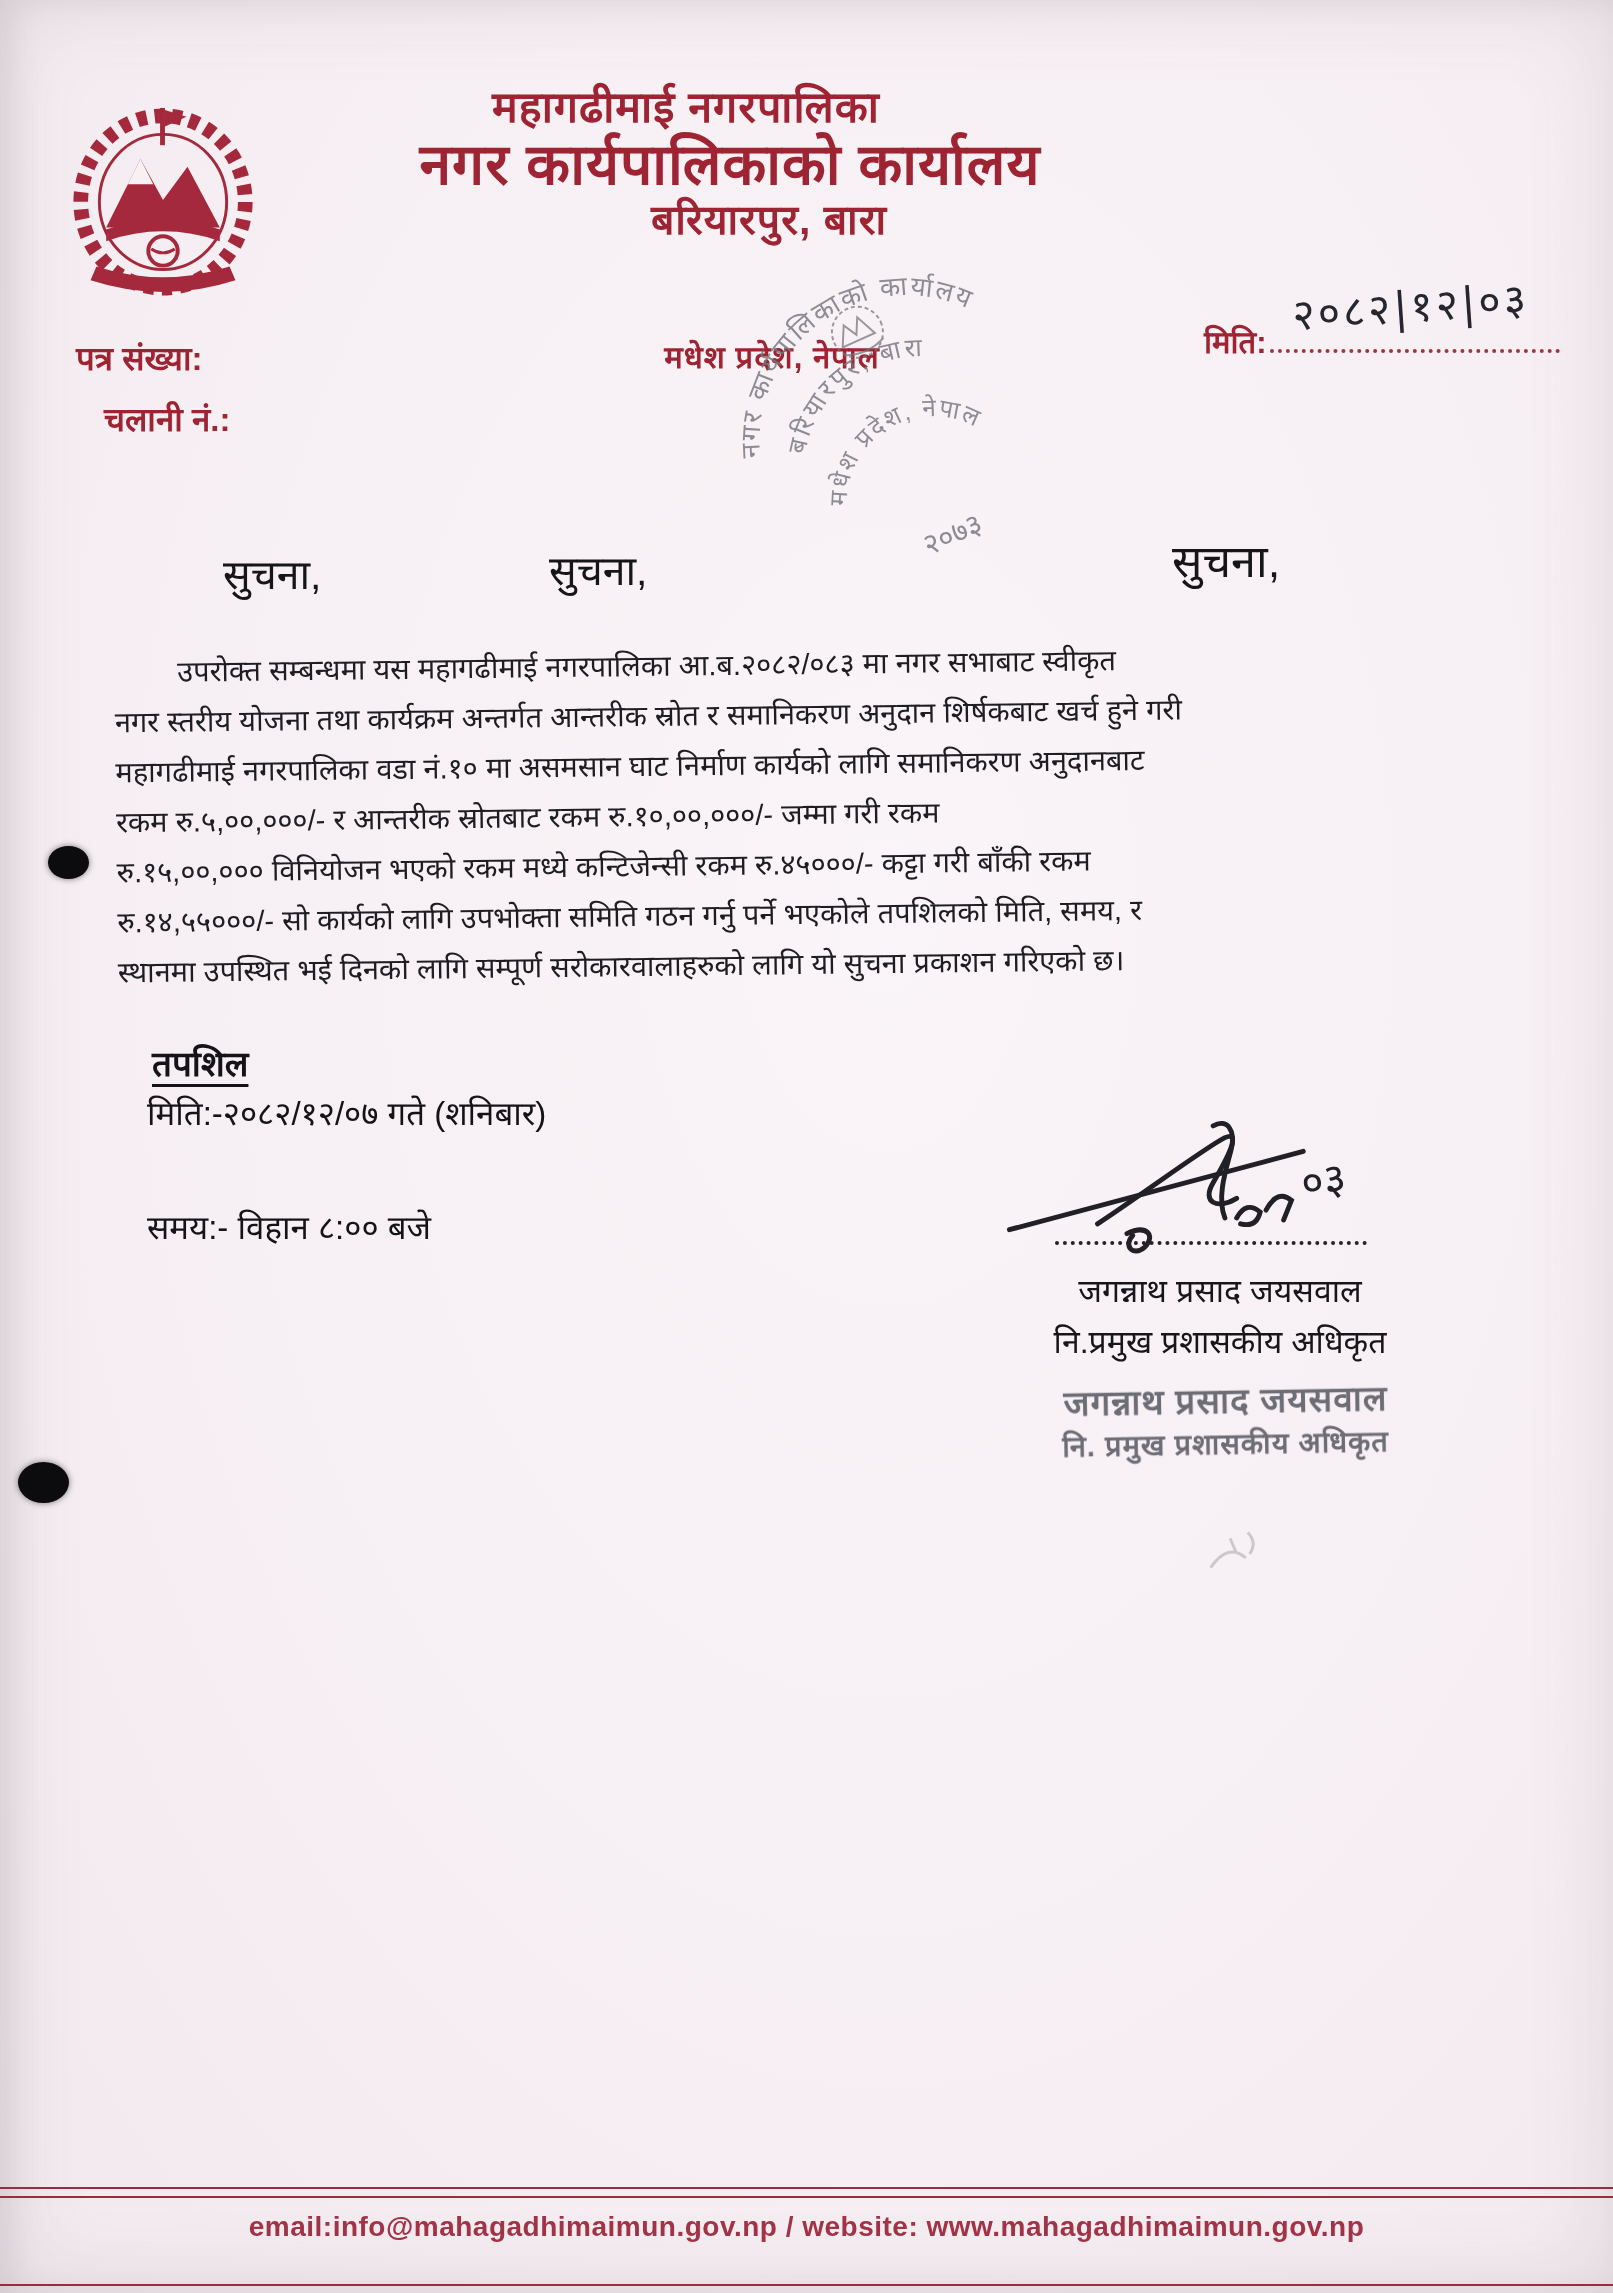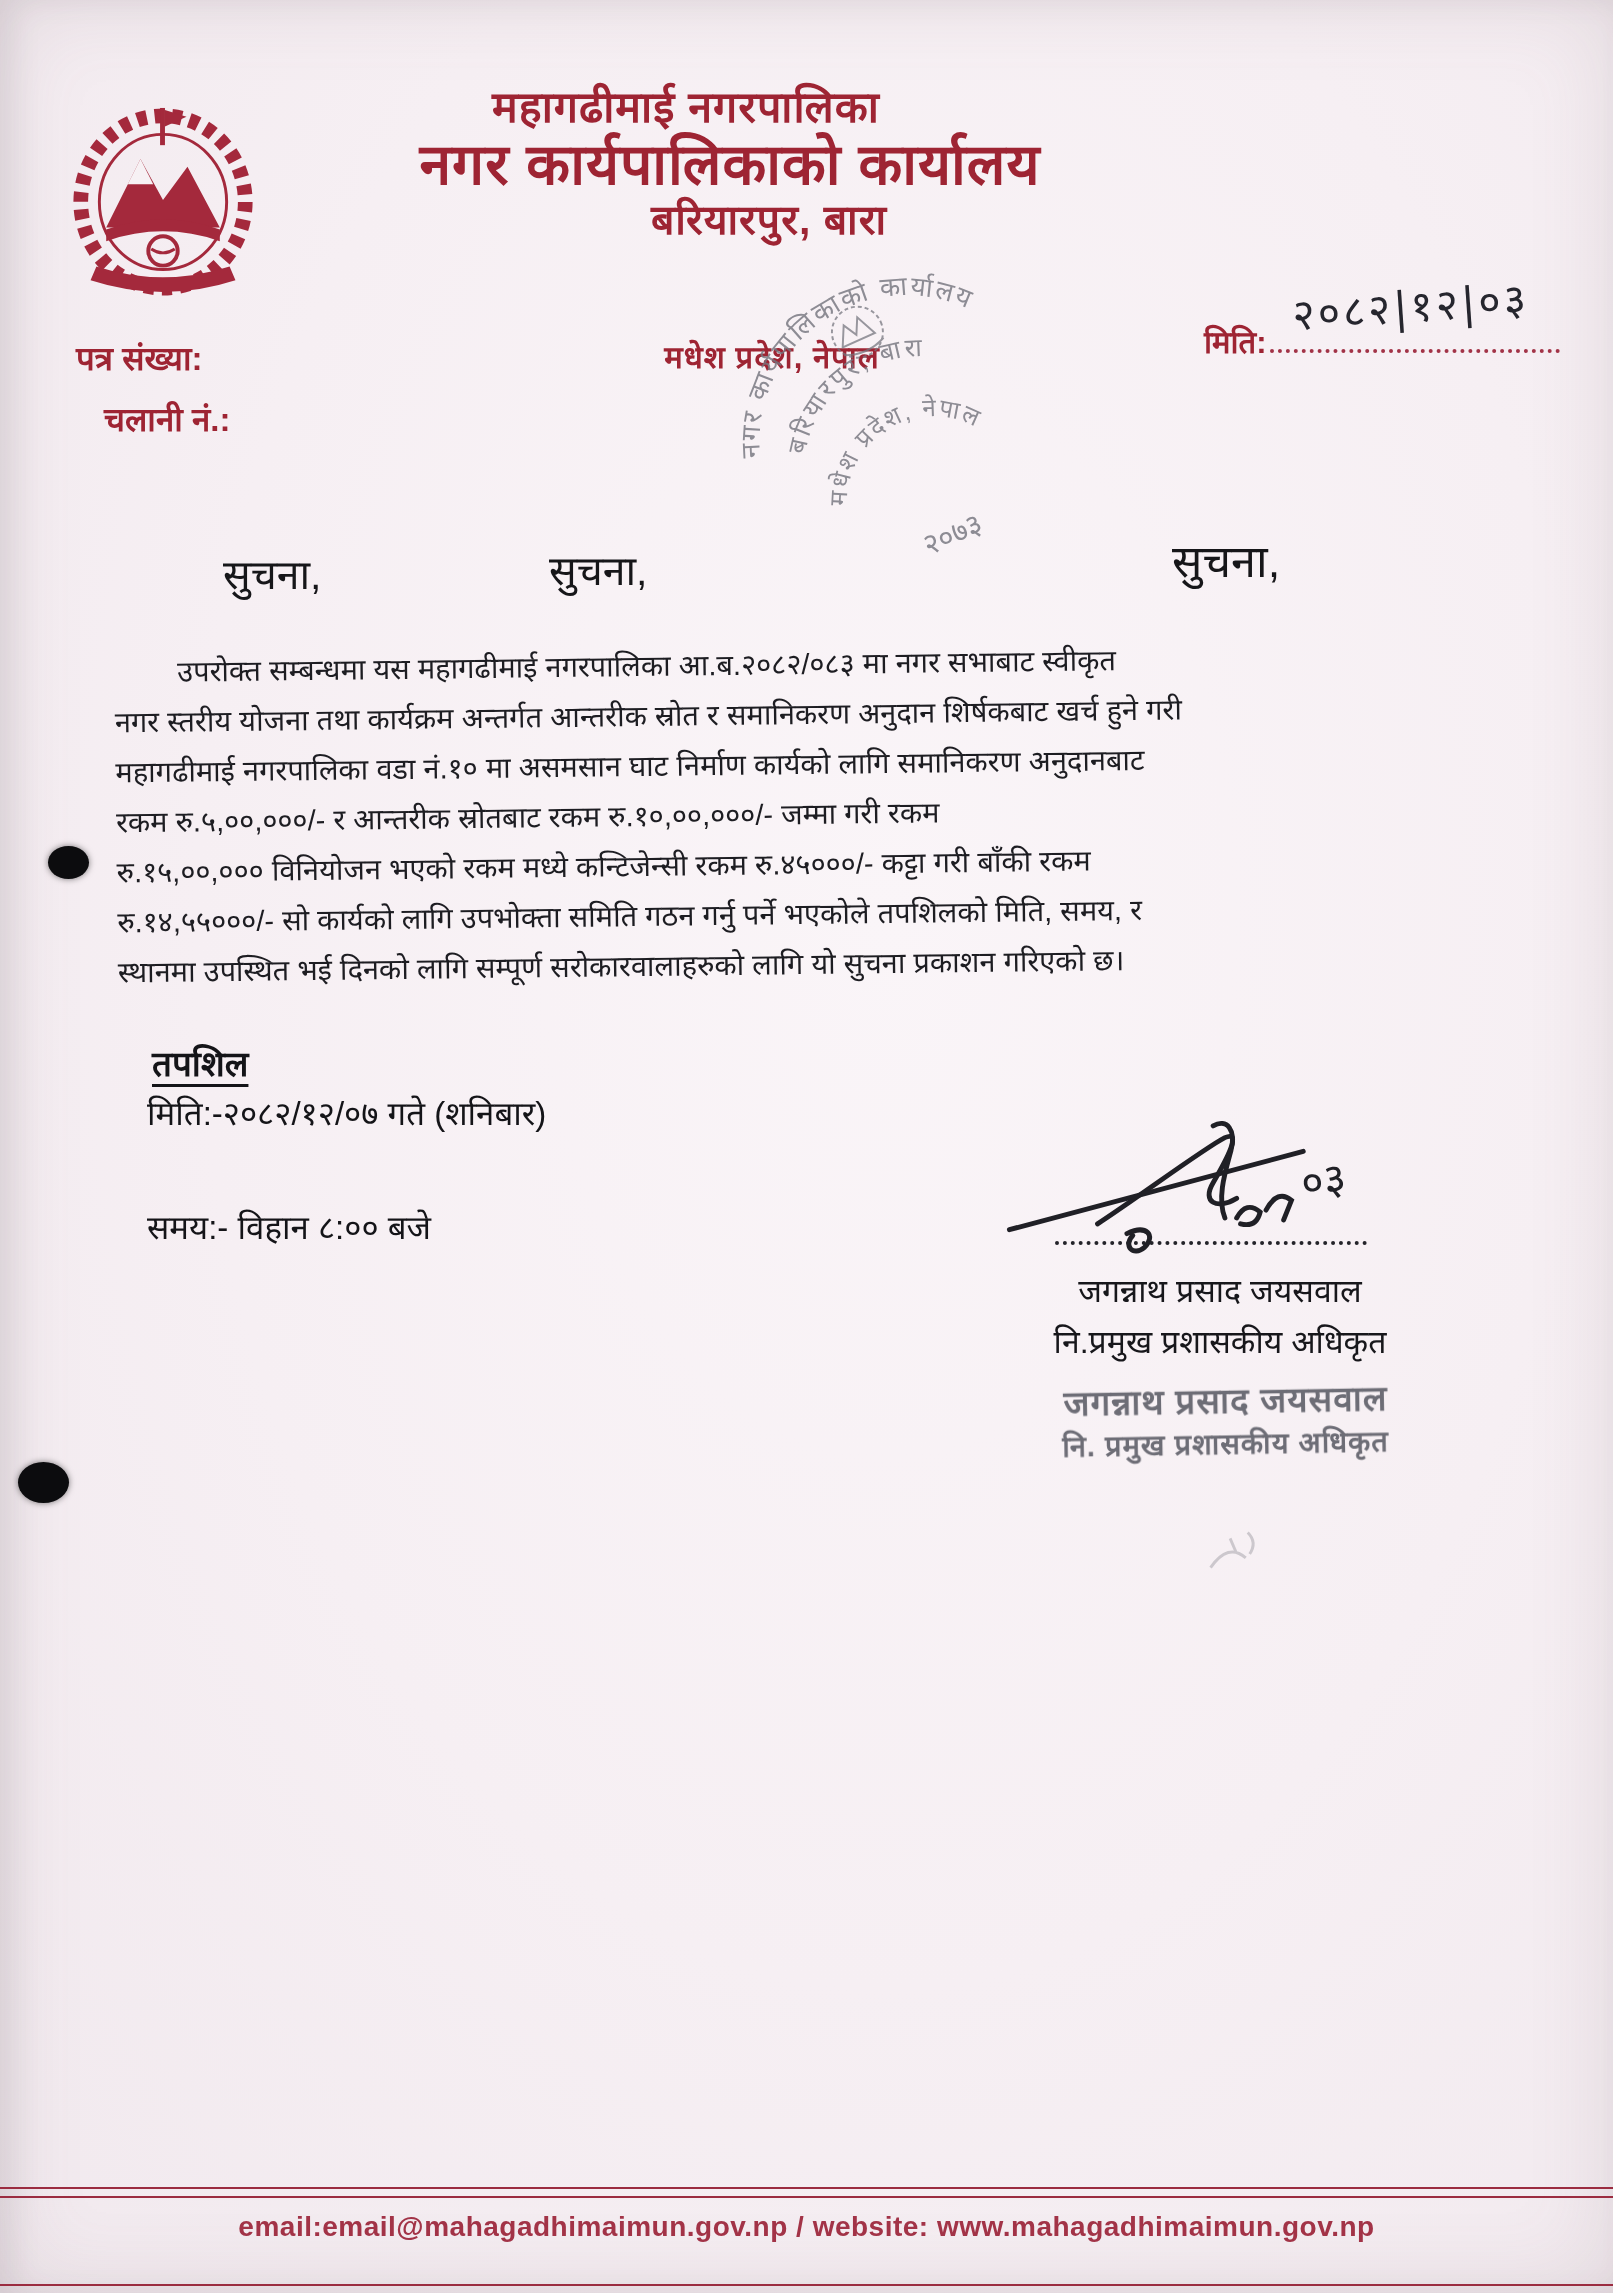--- a/index.html
+++ b/index.html
@@ -142,17 +142,17 @@
         <path d="M20,60 q18,-26 36,-10 M40,30 l6,14 M58,24 q10,10 2,22"></path>
       </g>
     </svg>
   </div>
 
   <div class="abs hole" style="left:48px;top:846px;width:41px;height:33px;"></div>
   <div class="abs hole" style="left:17.6px;top:1462px;width:51px;height:41px;"></div>
 
   <div class="abs footrule" style="top:2187px;"></div>
   <div class="abs footrule2" style="top:2196px;"></div>
-  <div class="abs footertext">email:email@mahagadhimaimun.gov.np  /  website: www.mahagadhimaimun.gov.np</div>
+  <div class="abs footertext">email:info@mahagadhimaimun.gov.np  /  website: www.mahagadhimaimun.gov.np</div>
   <div class="abs footrule" style="top:2284px;"></div>
 
 </div>
 
 
 </body></html>

